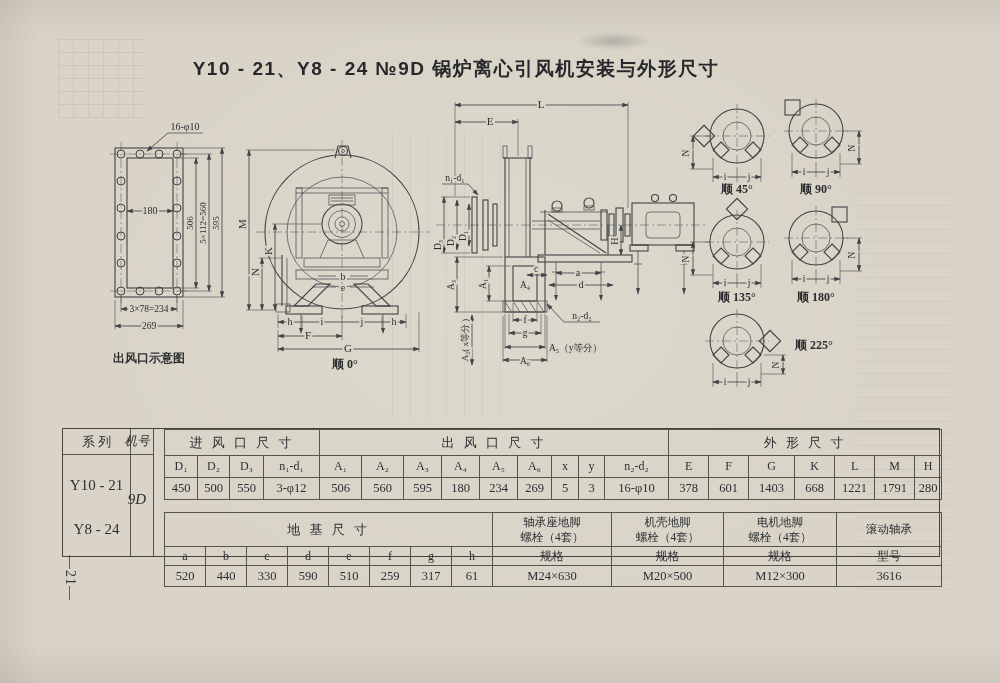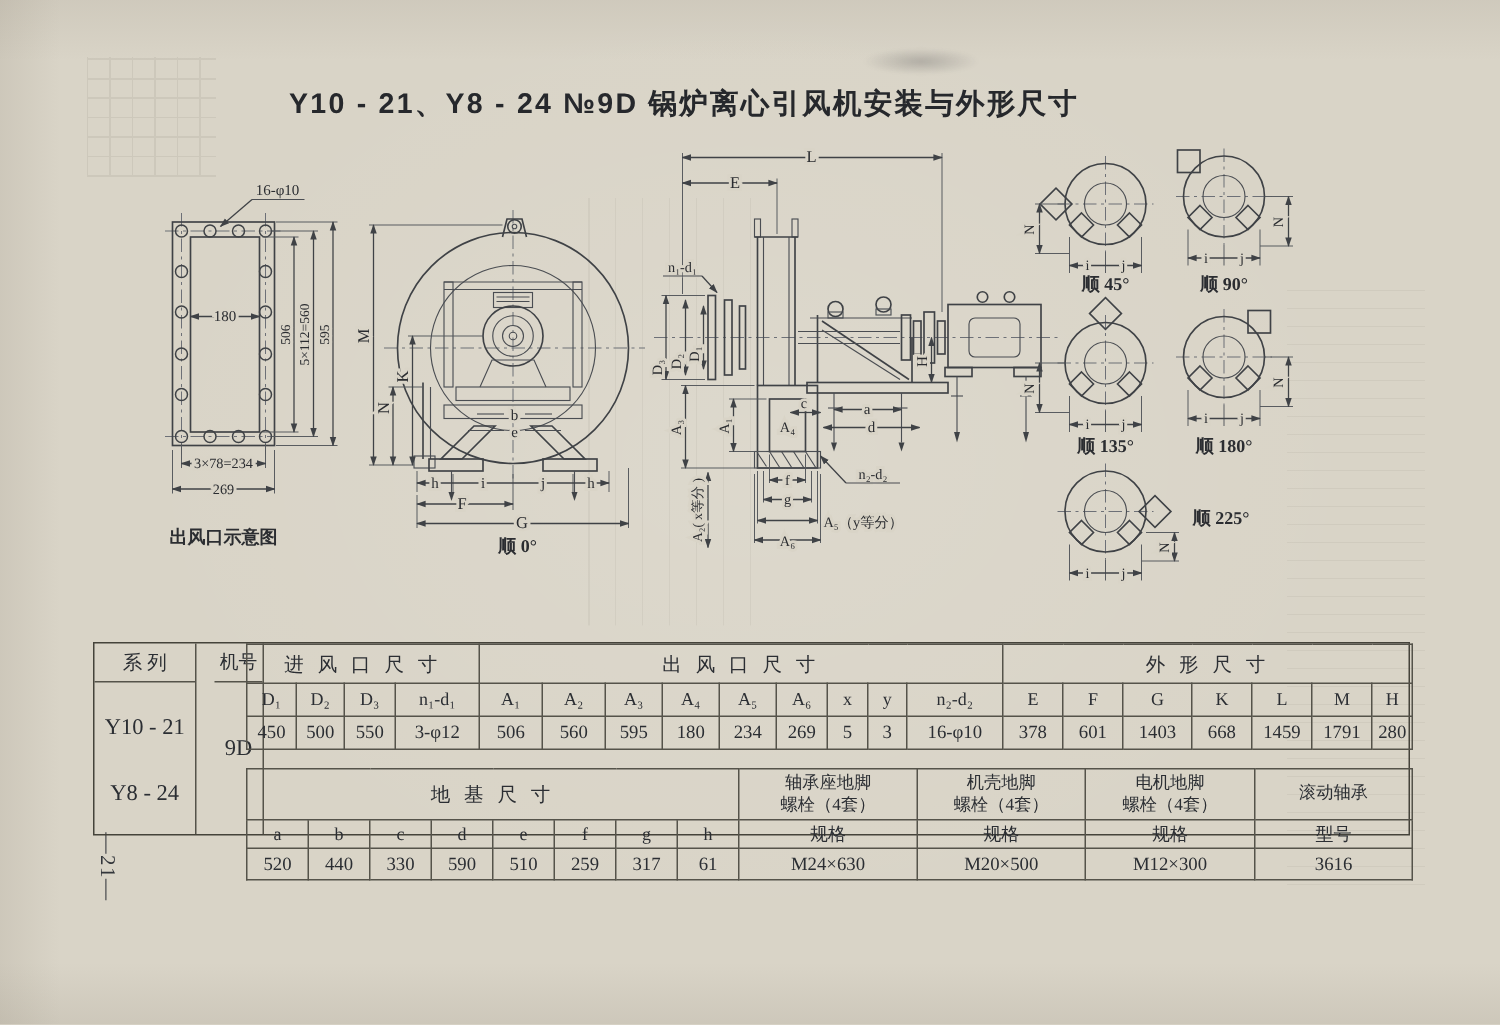--- a/index.html
+++ b/index.html
@@ -444,21 +444,21 @@
 </svg>
 
 <div class="twrap">
 
   <div class="tcol" style="left:0;width:68px;">
     <div class="hd">系 列</div>
     <div class="cellabs" style="top:48px;">Y10 - 21</div>
     <div class="cellabs" style="top:92px;">Y8 - 24</div>
   </div>
 
-  <div class="tcol" style="left:80px;width:33px;">
+  <div class="tcol" style="left:58px;width:33px;font-style:italic;">
     <div class="hd" style="font-size:12.5px;">机号</div>
     <div class="cellabs" style="top:62px;">9D</div>
   </div>
 
   <table class="dims" style="left:101px;top:0;width:777px;padding-left:40px;">
     <colgroup>
       <col style="width:33px">
         <col style="width:32px">
         <col style="width:34px">
         <col style="width:56px">
@@ -518,21 +518,21 @@
       <td class="val">180</td>
       <td class="val">234</td>
       <td class="val">269</td>
       <td class="val">5</td>
       <td class="val">3</td>
       <td class="val">16-φ10</td>
       <td class="val">378</td>
       <td class="val">601</td>
       <td class="val">1403</td>
       <td class="val">668</td>
-      <td class="val">1459</td>
+      <td class="val">1221</td>
       <td class="val">1791</td>
       <td class="val">280</td>
     </tr>
   </tbody>
     </table>
 
   <table class="dims" style="left:101px;top:83px;width:777px;">
     <colgroup>
       <col style="width:41px">
         <col style="width:41px">

